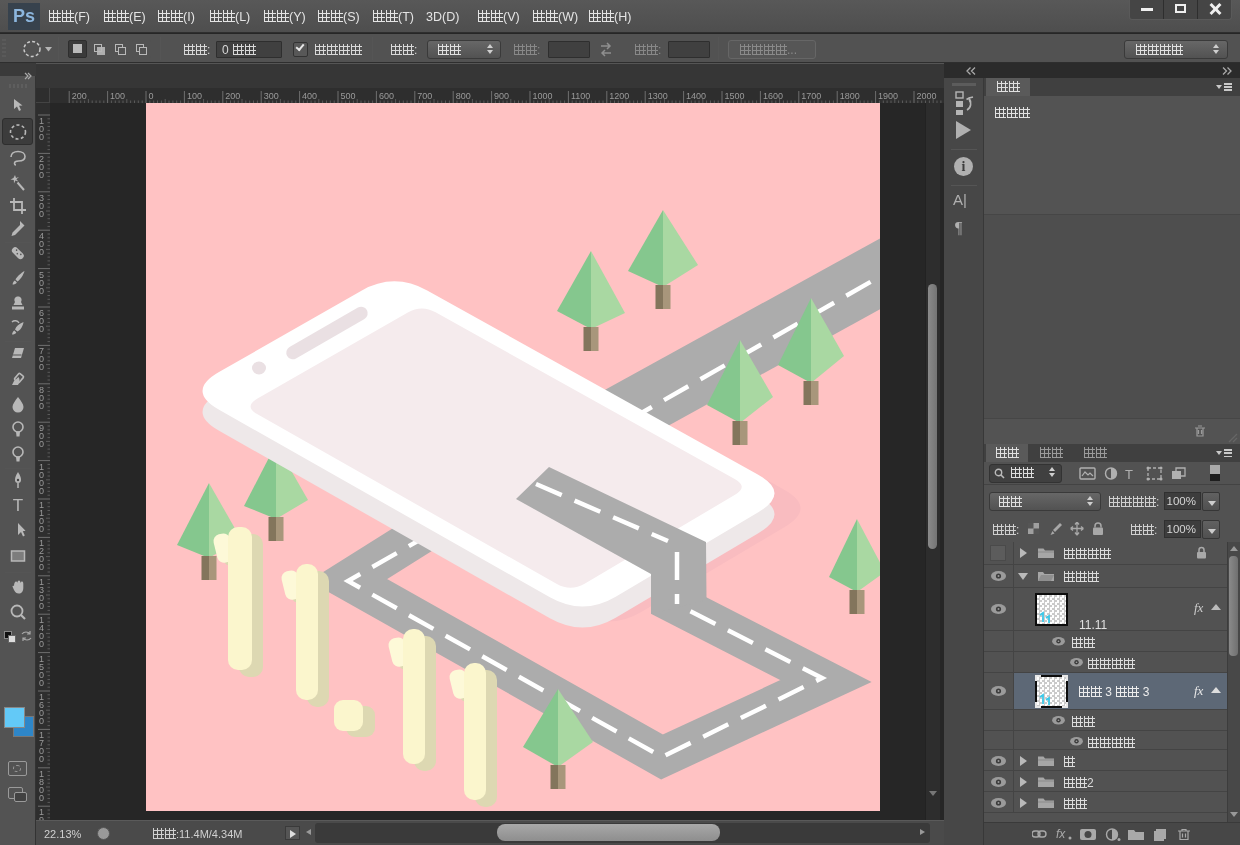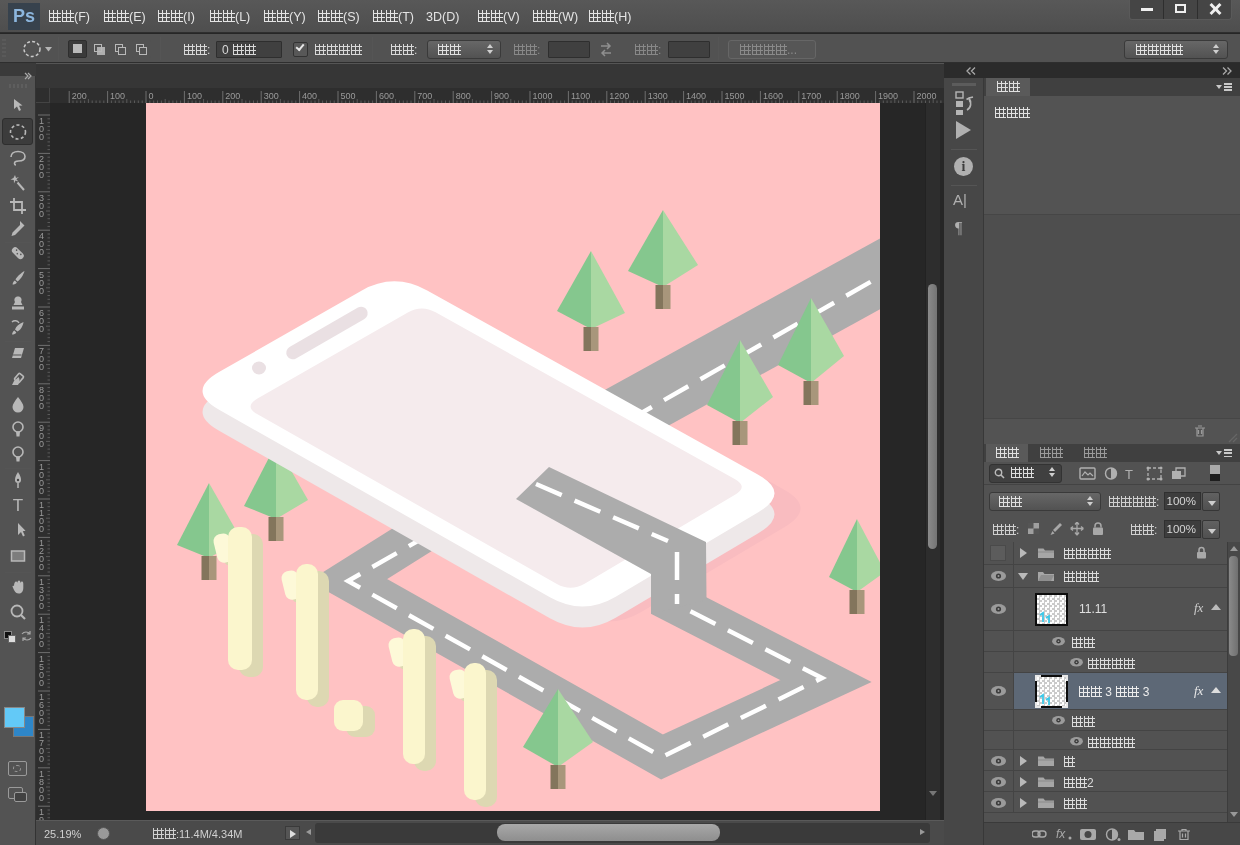--- a/index.html
+++ b/index.html
@@ -818,21 +818,21 @@
         <polygon points="558,689 523,747 558,767" fill="#85c78e"></polygon>
         <polygon points="558,689 558,767 593,742" fill="#a9d8a2"></polygon>
         <rect x="550.5" y="765" width="7.5" height="24" fill="#83755c"></rect>
         <rect x="558" y="765" width="7.5" height="24" fill="#a8967b"></rect>
       </svg>
 <div class="abs" style="left:889px;top:40px;width:15px;height:717px;background:#2d2d2d;border-left:1px solid #222"></div>
 <div class="abs" style="left:892px;top:221px;width:9px;height:265px;background:linear-gradient(90deg,#8a8a8a,#747474);border-radius:5px"></div>
 <div class="abs" style="left:893px;top:728px;width:0;height:0;border-left:4px solid transparent;border-right:4px solid transparent;border-top:5px solid #777"></div>
 </div>
 <div id="statusbar" class="abs">
-<div class="abs" style="left:8px;top:7px">25.19%</div>
+<div class="abs" style="left:8px;top:7px">22.13%</div>
 <div class="abs" style="left:61px;top:6px;width:13px;height:13px;border-radius:50%;background:#999;border:1px solid #555"></div>
 <div class="abs" style="left:116px;top:7px"><i class="cn"></i><i class="cn"></i>:11.4M/4.34M</div>
 <div class="abs" style="left:249px;top:5px;width:15px;height:14px;background:#555;border:1px solid #3a3a3a">
         <div class="tri-r" style="left:4px;top:3px;border-left-color:#ddd;border-top-width:4px;border-bottom-width:4px;border-left-width:6px"></div>
       </div>
 <div class="abs" style="left:270px;top:8px;width:0;height:0;border-top:3.5px solid transparent;border-bottom:3.5px solid transparent;border-right:5px solid #999"></div>
 <div class="abs" style="left:279px;top:2px;width:615px;height:20px;background:#3a3a3a;border-radius:3px"></div>
 <div class="abs" style="left:461px;top:3px;width:223px;height:17px;background:linear-gradient(#a8a8a8,#8e8e8e);border-radius:8px"></div>
 <div class="abs" style="left:884px;top:8px;width:0;height:0;border-top:3.5px solid transparent;border-bottom:3.5px solid transparent;border-left:5px solid #999"></div>
 </div>
@@ -964,21 +964,21 @@
         <div class="abs" style="left:79px;top:5px"><i class="cn"></i><i class="cn"></i><i class="cn"></i></div>
       </div>
 <div class="lrow" style="left:40px;top:525px;height:43px;width:243px">
         <div class="eyecol">
           <div class="abs" style="left:6px;top:15px"><svg width="17" height="12" viewBox="0 0 17 12">
               <ellipse cx="8.5" cy="6" rx="7.5" ry="5" fill="#9b9b9b"></ellipse>
               <circle cx="8.5" cy="6" r="2.6" fill="#3c3c3c"></circle>
               <circle cx="8.5" cy="6" r="1" fill="#9b9b9b"></circle>
             </svg></div>
         </div>
-        <div class="abs" style="left:95px;top:14px;color:#e0e0e0;font-size:12px">11.11</div>
+        <div class="abs" style="left:95px;top:30px;color:#e0e0e0;font-size:12px">11.11</div>
         <div class="abs" style="left:210px;top:12px;color:#ccc;font-size:13px;font-style:italic;font-family:'Liberation Serif',serif">fx</div>
         <div class="abs" style="left:227px;top:16px;width:0;height:0;border-left:5px solid transparent;border-right:5px solid transparent;border-bottom:6px solid #bbb"></div>
       </div>
 <div class="lrow" style="left:40px;top:568px;height:21px;width:243px">
         <div class="eyecol"></div>
         <div class="abs" style="left:66px;top:4px;transform:scale(.85)"><svg width="17" height="12" viewBox="0 0 17 12">
             <ellipse cx="8.5" cy="6" rx="7.5" ry="5" fill="#9b9b9b"></ellipse>
             <circle cx="8.5" cy="6" r="2.6" fill="#3c3c3c"></circle>
             <circle cx="8.5" cy="6" r="1" fill="#9b9b9b"></circle>
           </svg></div>

